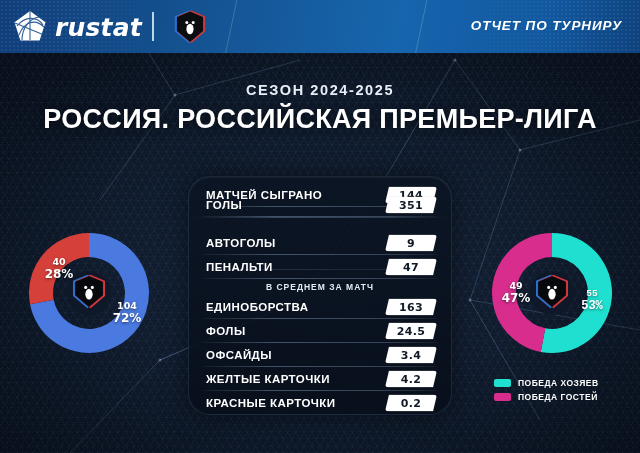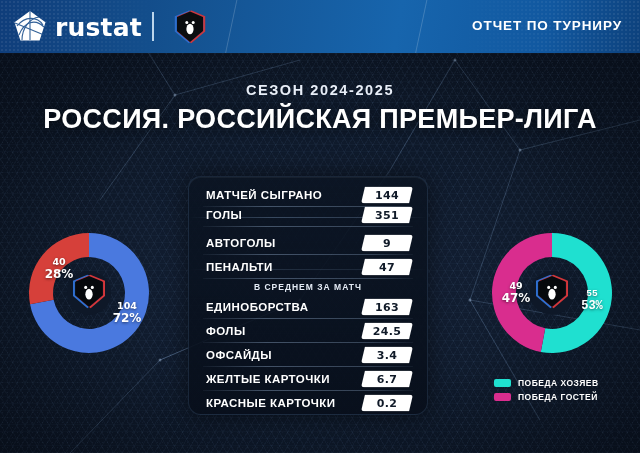--- a/index.html
+++ b/index.html
@@ -41,20 +41,21 @@
   .vign{
     position:absolute; inset:0;
     background:radial-gradient(ellipse 560px 380px at 50% 55%, transparent 40%, rgba(4,9,18,.65) 100%);
   }
 
   
   .header{
     position:absolute; left:0; top:0; width:640px; height:53px;
     background:linear-gradient(100deg,#0f3d7a 0%,#14518f 28%,#1765ad 62%,#1158a0 85%,#0d417c 100%);
     overflow:hidden;
+    font-style:italic;
   }
   .header .hdots{
     position:absolute; inset:0;
     background-image:radial-gradient(rgba(255,255,255,.22) .7px, transparent .8px);
     background-size:4px 4px;
     opacity:.35;
     -webkit-mask-image:linear-gradient(90deg,#000 0 12%, transparent 24% 72%, #000 90% 100%);
     mask-image:linear-gradient(90deg,#000 0 12%, transparent 24% 72%, #000 90% 100%);
   }
   .hstreak{ position:absolute; top:-10px; width:1px; height:80px; background:rgba(255,255,255,.18); transform:skewX(-12deg); }
@@ -78,22 +79,22 @@
     font-size:14.5px; font-weight:600; color:#e8eef7; letter-spacing:1.6px;
   }
   .main-title{
     position:absolute; left:0; right:0; top:104px; text-align:center;
     font-size:27px; font-weight:700; color:#ffffff; letter-spacing:.3px;
     text-shadow:0 2px 10px rgba(0,0,0,.6);
   }
 
   
   .panel{
-    position:absolute; left:188px; top:176px; width:240px; height:239px;
-    border-radius:13px;
+    position:absolute; left:188px; top:176px; width:264px; height:239px;
+    border-radius:22px;
     background:linear-gradient(180deg, rgba(11,20,34,.88) 0%, rgba(8,15,27,.93) 100%);
     border:1px solid rgba(120,160,210,.16);
     box-shadow:0 0 26px rgba(0,0,0,.55), inset 0 1px 0 rgba(255,255,255,.05);
     overflow:hidden;
   }
   .panel .pbgline{
     position:absolute; left:0; right:0; height:1px;
     background:linear-gradient(90deg, rgba(160,195,235,.0) 0%, rgba(160,195,235,.30) 35%, rgba(160,195,235,.22) 75%, rgba(160,195,235,0) 100%);
   }
   .rows{ position:absolute; left:0; top:0; right:0; bottom:0; }
@@ -228,21 +229,21 @@
     <div class="pbgline" style="top:40px"></div>
     <div class="pbgline" style="top:92px; opacity:.5"></div>
     <div class="rows" id="rows-host">
         <div class="row" style="top: 6px;">
           <div class="rlabel">МАТЧЕЙ СЫГРАНО</div>
           <div class="pill">
             <span>144</span>
           </div>
           <div class="rowline"></div>
         </div>
-        <div class="row" style="top: 26px;">
+        <div class="row" style="top: 16px;">
           <div class="rlabel">ГОЛЫ</div>
           <div class="pill">
             <span>351</span>
           </div>
           <div class="rowline"></div>
         </div>
         <div class="row" style="top: 54px;">
           <div class="rlabel">АВТОГОЛЫ</div>
           <div class="pill">
             <span>9</span>
@@ -276,21 +277,21 @@
         <div class="row" style="top: 166px;">
           <div class="rlabel">ОФСАЙДЫ</div>
           <div class="pill">
             <span>3.4</span>
           </div>
           <div class="rowline"></div>
         </div>
         <div class="row" style="top: 190px;">
           <div class="rlabel">ЖЕЛТЫЕ КАРТОЧКИ</div>
           <div class="pill">
-            <span>6.7</span>
+            <span>4.2</span>
           </div>
           <div class="rowline"></div>
         </div>
         <div class="row" style="top: 214px;">
           <div class="rlabel">КРАСНЫЕ КАРТОЧКИ</div>
           <div class="pill">
             <span>0.2</span>
           </div>
           <div class="rowline"></div>
         </div>

